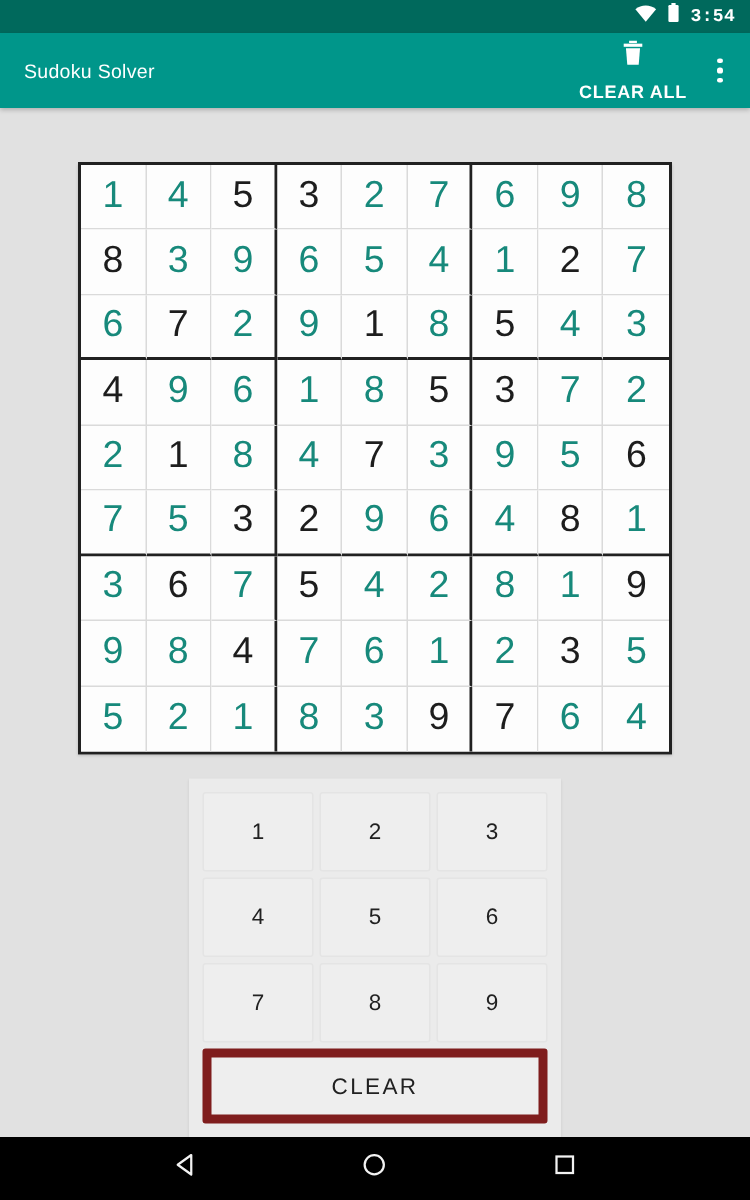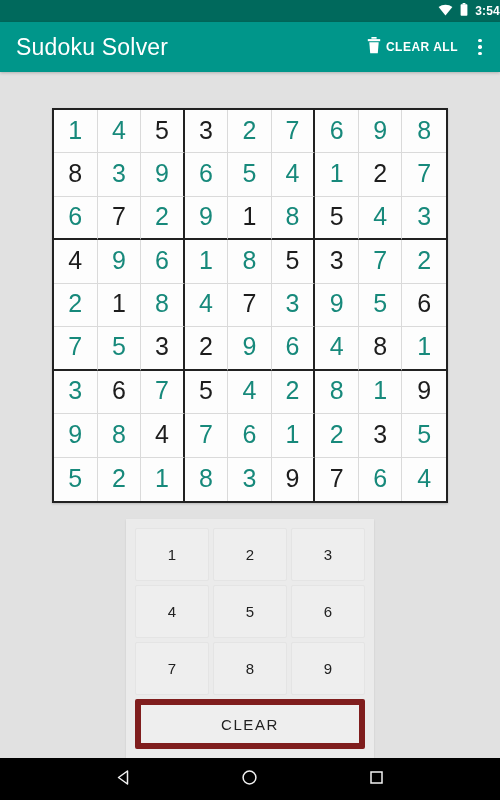--- a/index.html
+++ b/index.html
@@ -22,21 +22,23 @@
   }
 
   
   #status-bar {
     height: 22px;
     flex: 0 0 22px;
     background: #00695c;
     display: flex;
     align-items: center;
     justify-content: flex-end;
+    padding-right: 10px;
     gap: 7px;
+    font-family: Liberation Mono, monospace;
   }
   #status-bar .sb-icon { display: block; }
   #status-time {
     color: #ffffff;
     font-size: 12px;
     font-weight: bold;
     letter-spacing: 0.2px;
     line-height: 1;
   }
 
@@ -47,34 +49,35 @@
     background: #00968a;
     display: flex;
     align-items: center;
     padding: 0 6px 0 16px;
     box-shadow: 0 1px 3px rgba(0,0,0,.22);
     position: relative;
     z-index: 5;
   }
   #app-title {
     color: #ffffff;
-    font-size: 23px;
+    font-size: 13px;
     font-weight: normal;
     letter-spacing: .2px;
     flex: 1 1 auto;
     white-space: nowrap;
   }
   .action-btn {
     display: flex;
     align-items: center;
     gap: 5px;
     color: #ffffff;
     padding: 6px 6px;
     cursor: pointer;
     user-select: none;
+    flex-direction: column;
   }
   .action-btn .action-label {
     font-size: 12px;
     font-weight: bold;
     letter-spacing: .5px;
     white-space: nowrap;
   }
   #overflow-menu-button {
     width: 28px;
     height: 34px;

